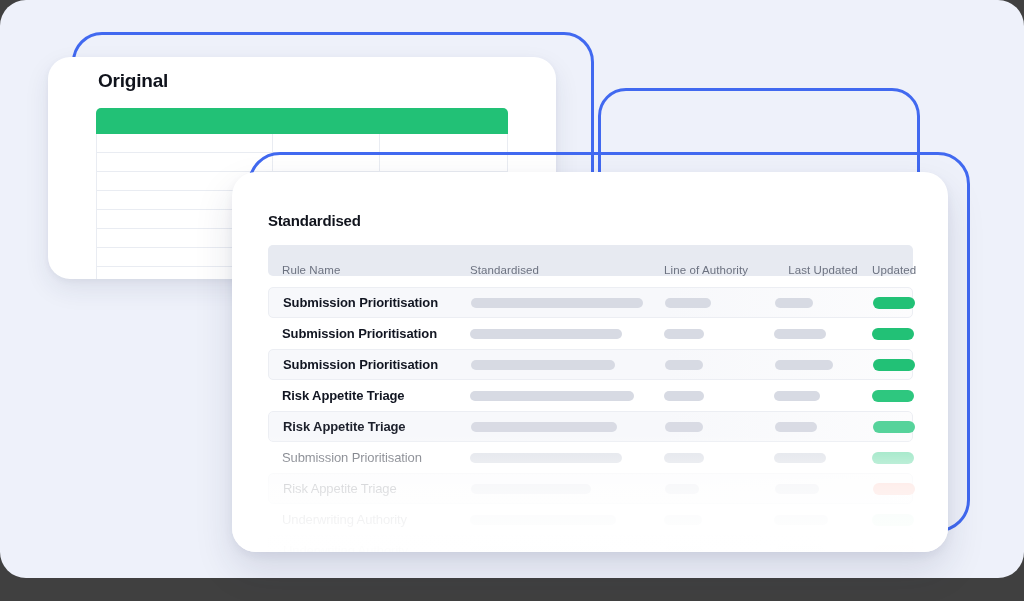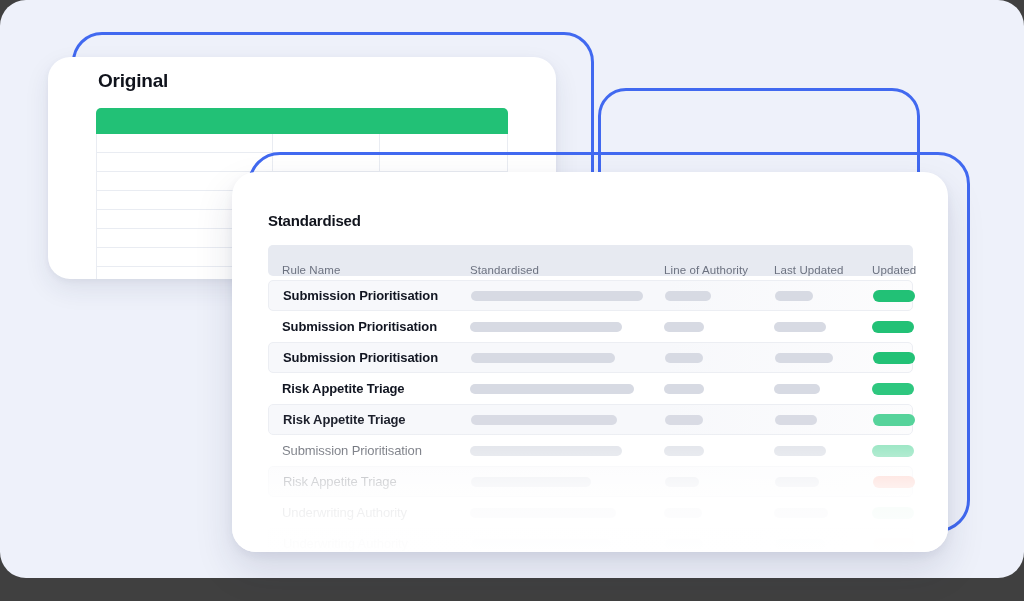--- a/index.html
+++ b/index.html
@@ -139,25 +139,25 @@
     font-size: 11.5px;
     color: #6c7280;
     font-weight: 400;
     letter-spacing: 0.1px;
   }
 
   
   .col-rule   { width: 188px; flex: 0 0 188px; }
   .col-desc   { width: 194px; flex: 0 0 194px; }
   .col-lob    { width: 110px; flex: 0 0 110px; }
-  .col-upd    { width: 98px;  flex: 0 0 98px; }
+  .col-upd    { width: 98px;  flex: 0 0 98px; text-align: center; }
   .col-status { width: 55px;  flex: 0 0 55px; }
 
   
-  .t-body { position: relative; margin-top: 4px; }
+  .t-body { position: relative; margin-top: 11px; }
   .t-row {
     display: flex;
     align-items: center;
     height: 31px;
     padding: 0 0 0 14px;
     box-sizing: border-box;
     margin-bottom: 0px;
     border-radius: 5px;
   }
   .t-row.alt {

